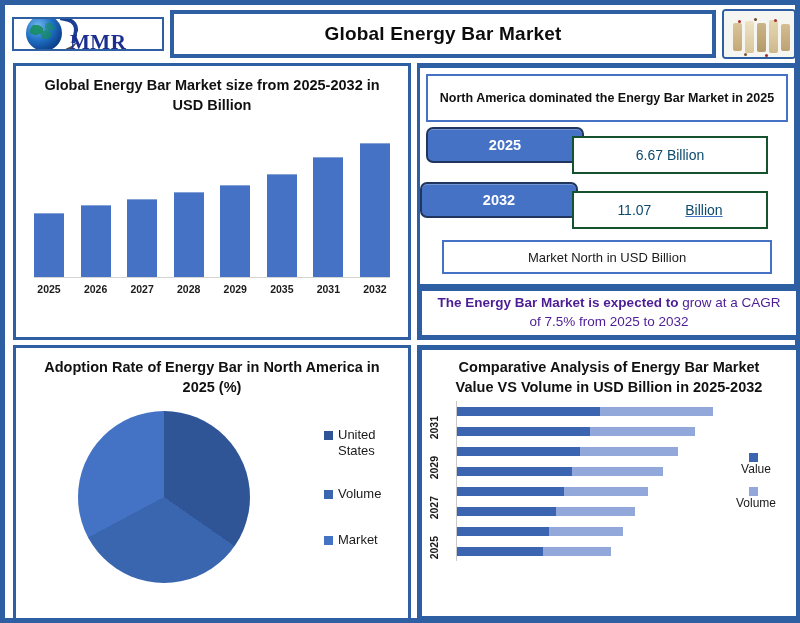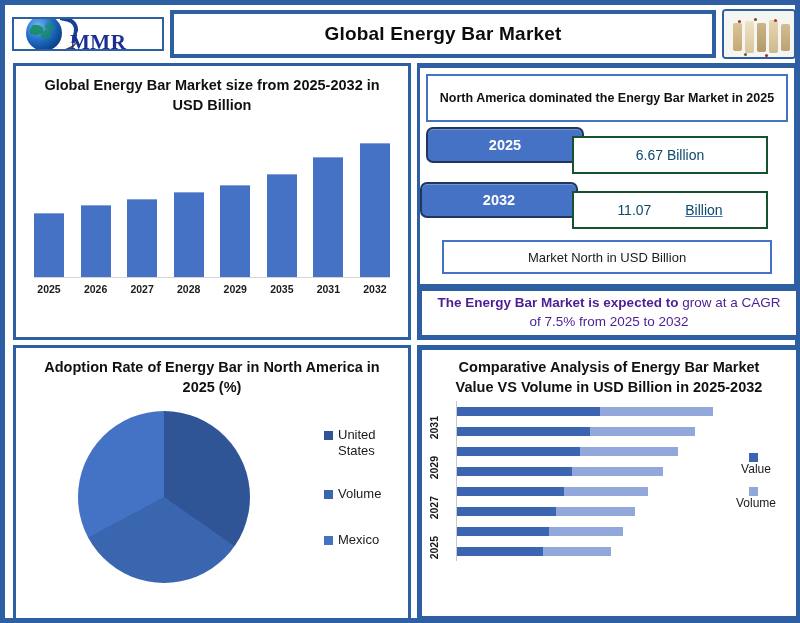--- a/index.html
+++ b/index.html
@@ -310,21 +310,21 @@
         <div class="lg">
           <div class="sw" style="background:#2F5597;"></div>
           <div class="lbl">United States</div>
         </div>
         <div class="lg" style="margin-bottom:30px;">
           <div class="sw" style="background:#3A66B0;"></div>
           <div class="lbl">Volume</div>
         </div>
         <div class="lg">
           <div class="sw" style="background:#4472C4;"></div>
-          <div class="lbl">Mexico</div>
+          <div class="lbl">Market</div>
         </div>
       </div>
     </div>
   </div>
 
   <div class="panel" id="panel-compare">
     <div class="cmp-inner">
       <div class="chart-title" style="padding:8px 26px 0 26px;">Comparative Analysis of Energy Bar Market Value VS Volume in USD Billion in 2025-2032</div>
 
       <div class="cmp-body">

